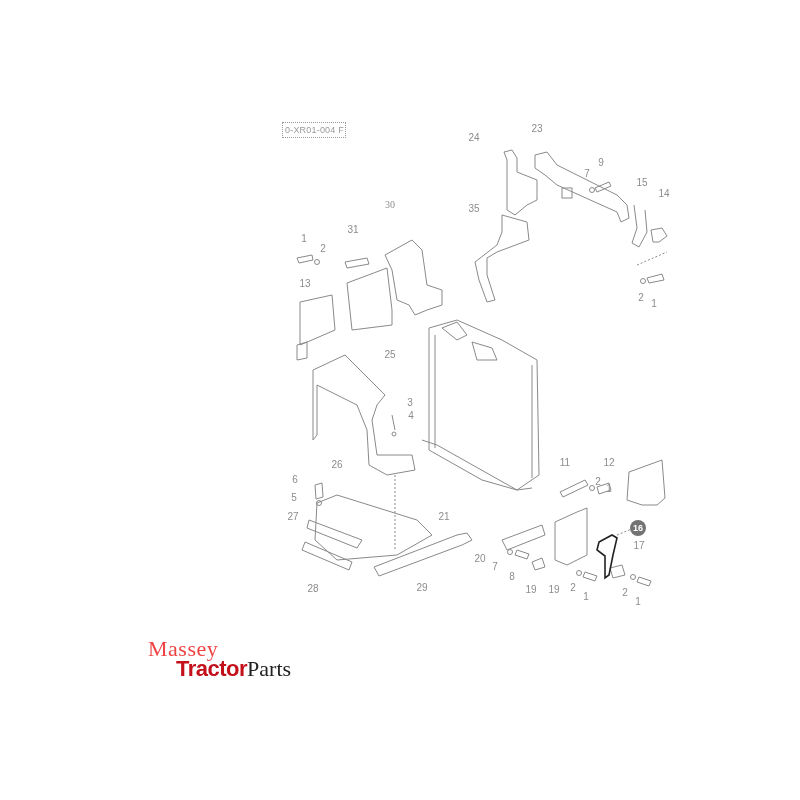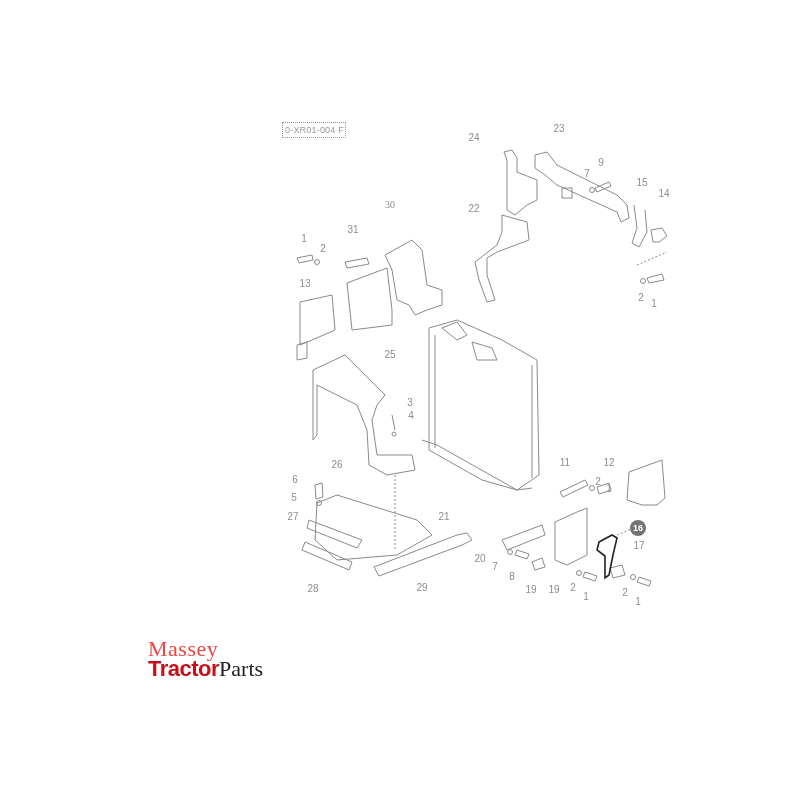--- a/index.html
+++ b/index.html
@@ -3,21 +3,21 @@
 <meta charset="utf-8">
 <style>
   html, body { margin:0; padding:0; background:#ffffff; }
   body { width:800px; height:800px; position:relative; overflow:hidden; font-family:"Liberation Sans", sans-serif; }
   #diagram { position:absolute; left:0; top:0; width:800px; height:652px;margin-left:17px; }
   .ref-box { position:absolute; left:265px; top:122px; width:60px; height:14px; border:1px dotted #9a9a9a; font-size:9px; color:#9a9a9a; line-height:14px; padding-left:2px; letter-spacing:0.2px; }
   .callout { position:absolute; font-size:10px; color:#8c8c8c; transform:translate(-50%,-50%); white-space:nowrap; }
   .callout-highlight { position:absolute; width:16px; height:16px; border-radius:50%; background:#b31a2a; color:#ffffff; font-size:9px; font-weight:bold; text-align:center; line-height:16px; transform:translate(-50%,-50%); }
   .logo { position:absolute; left:148px; top:638px; line-height:1; }
   .logo .l1 { font-family:"Liberation Serif", serif; font-size:22px; color:#ef4444; letter-spacing:0.5px; font-weight:300; }
-  .logo .l2 { margin-top:-2px; font-size:22px; }
+  .logo .l2 { margin-top:-2px; font-size:22px;margin-left:28px; }
   .logo .tractor { font-family:"Liberation Sans", sans-serif; font-weight:bold; color:#c3101a; letter-spacing:-0.5px; }
   .logo .parts { font-family:"Liberation Serif", serif; color:#222; font-weight:normal; }
 </style>
 </head>
 <body>
 
 <div id="diagram">
   <svg width="800" height="800" viewBox="0 0 800 800" style="position:absolute;left:0;top:0;">
     <g fill="none" stroke="#8a8a8a" stroke-width="1">
 
@@ -82,26 +82,26 @@
       <line x1="600" y1="535" x2="617" y2="528" stroke-dasharray="2,2"></line>
     </g>
 
     <path d="M582,542 L595,535 L600,538 L596,555 L592,575 L588,578 L588,556 L580,550 Z" fill="none" stroke="#222" stroke-width="1.6"></path>
   </svg>
 
   <div class="ref-box">0-XR01-004 F</div>
 
   <div id="callouts">
       <div class="callout" style="left: 457px; top: 137px;">24</div>
-      <div class="callout" style="left: 542px; top: 128px; text-align: right;">23</div>
+      <div class="callout" style="left: 520px; top: 128px; text-align: right;">23</div>
       <div class="callout" style="left: 584px; top: 162px;">9</div>
       <div class="callout" style="left: 570px; top: 173px;">7</div>
       <div class="callout" style="left: 625px; top: 182px;">15</div>
       <div class="callout" style="left: 647px; top: 193px;">14</div>
-      <div class="callout" style="left: 457px; top: 208px;">22</div>
+      <div class="callout" style="left: 457px; top: 208px;">35</div>
       <div class="callout" style="left: 624px; top: 297px;">2</div>
       <div class="callout" style="left: 637px; top: 303px;">1</div>
       <div class="callout" style="left: 373px; top: 204px; font-family: Liberation Serif, serif;">30</div>
       <div class="callout" style="left: 336px; top: 229px;">31</div>
       <div class="callout" style="left: 287px; top: 238px;">1</div>
       <div class="callout" style="left: 306px; top: 248px;">2</div>
       <div class="callout" style="left: 288px; top: 283px;">13</div>
       <div class="callout" style="left: 373px; top: 354px;">25</div>
       <div class="callout" style="left: 393px; top: 402px;">3</div>
       <div class="callout" style="left: 394px; top: 415px;">4</div>

